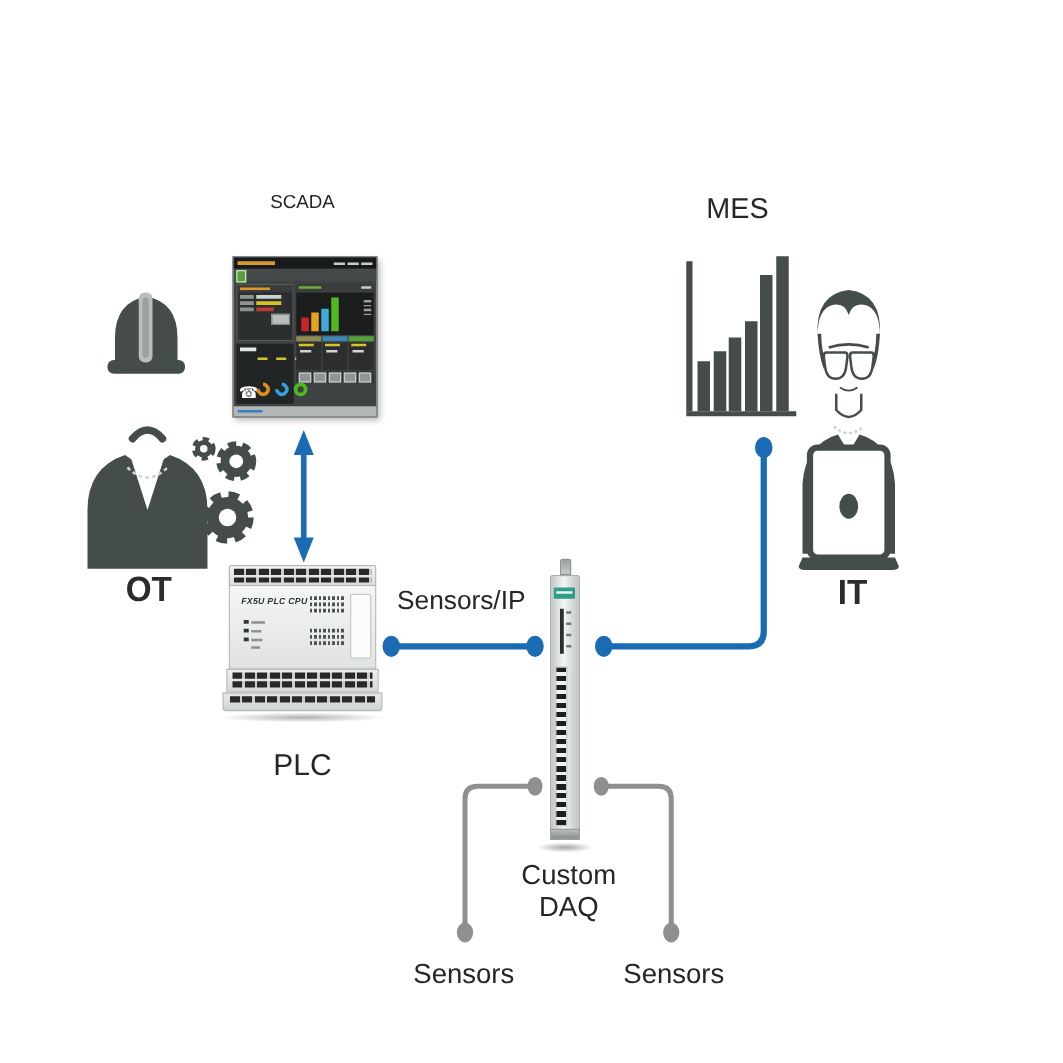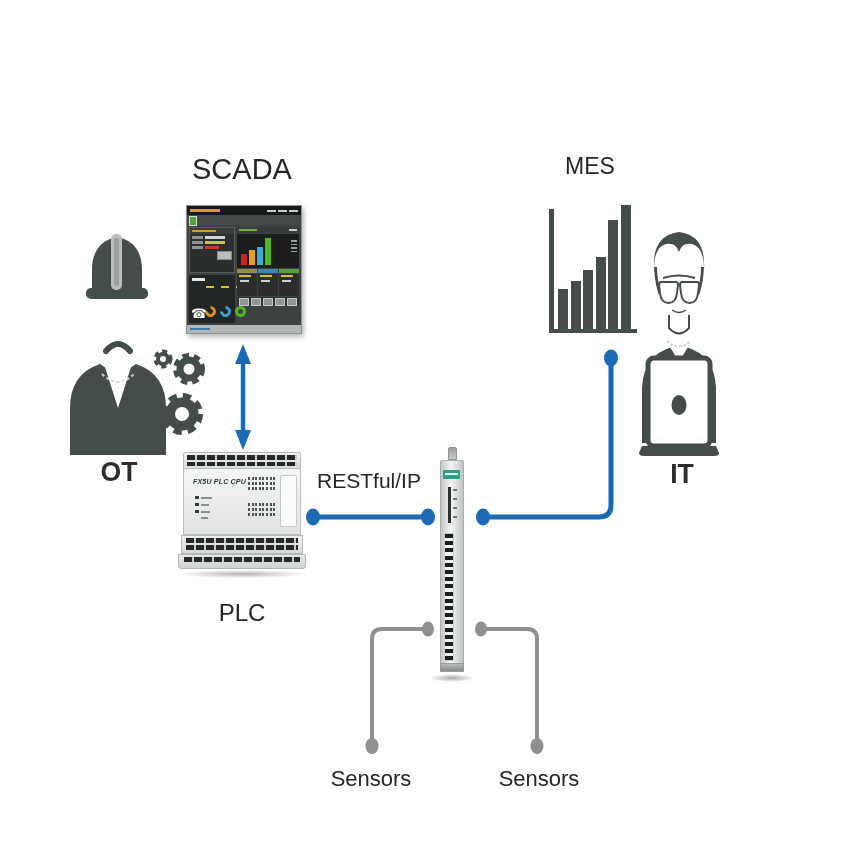--- a/index.html
+++ b/index.html
@@ -4,21 +4,21 @@
 <style>
   html,body{margin:0;padding:0;background:#ffffff;}
   #canvas{position:relative;width:850px;height:850px;background:#ffffff;margin:0 auto;overflow:hidden;
           font-family:"Liberation Sans",sans-serif;}
   
   #connector-layer{position:absolute;left:0;top:0;z-index:1;}
   .node{z-index:2;}
   .diagram-label{position:absolute;z-index:3;color:#262626;text-align:center;
                  font-family:"Liberation Sans",sans-serif;}
   
-  #label-scada{left:180px;top:153px;width:124px;font-size:29px;}
+  #label-scada{left:180px;top:153px;width:124px;font-size:15px;}
   #label-mes{left:528px;top:153px;width:124px;font-size:23px;}
   #label-plc{left:182px;top:599px;width:120px;font-size:24px;}
   #label-daq{left:395px;top:687px;width:120px;font-size:22px;}
   #label-sensors-left{left:311px;top:766px;width:120px;font-size:22px;}
   #label-sensors-right{left:479px;top:766px;width:120px;font-size:22px;}
   #label-ot{left:69px;top:456px;width:100px;font-size:28px;font-weight:800;transform:scaleX(.95);color:#2c2c2a;}
   #label-it{left:632px;top:458px;width:100px;font-size:28px;font-weight:800;transform:scaleX(.95);color:#2c2c2a;}
   #label-ethernet{left:307px;top:469px;width:124px;font-size:21px;}
   #label-restful{left:494px;top:431px;width:120px;font-size:21px;text-align:left;line-height:22px;z-index:3;position:absolute;color:#262626;}
   
@@ -151,25 +151,26 @@
     <g>
       <path d="M481,629 H527 Q537,629 537,639 V745" fill="none" stroke="#8f8f8f" stroke-width="4"></path>
       <ellipse cx="481" cy="629" rx="6" ry="7.5" fill="#8f8f8f"></ellipse>
       <ellipse cx="537" cy="746" rx="6.5" ry="8" fill="#8f8f8f"></ellipse>
     </g>
   </svg>
 
   <div class="diagram-label" id="label-scada">SCADA</div>
   <div class="diagram-label" id="label-plc">PLC</div>
   <div class="diagram-label" id="label-mes">MES</div>
+  <div class="diagram-label" id="label-daq">Custom DAQ</div>
   <div class="diagram-label" id="label-sensors-left">Sensors</div>
   <div class="diagram-label" id="label-sensors-right">Sensors</div>
   <div class="diagram-label" id="label-ot">OT</div>
   <div class="diagram-label" id="label-it">IT</div>
-  <div class="diagram-label" id="label-ethernet">RESTful/IP</div>
+  <div class="diagram-label" id="label-ethernet">Sensors/IP</div>
 
   <div class="scada node">
     <div class="sc-title">
       <i class="t-orange"></i>
       <i class="t-sp"></i>
       <i class="t-w"></i>
         <i class="t-w"></i>
         <i class="t-w"></i>
     </div>
     <div class="sc-sub">

